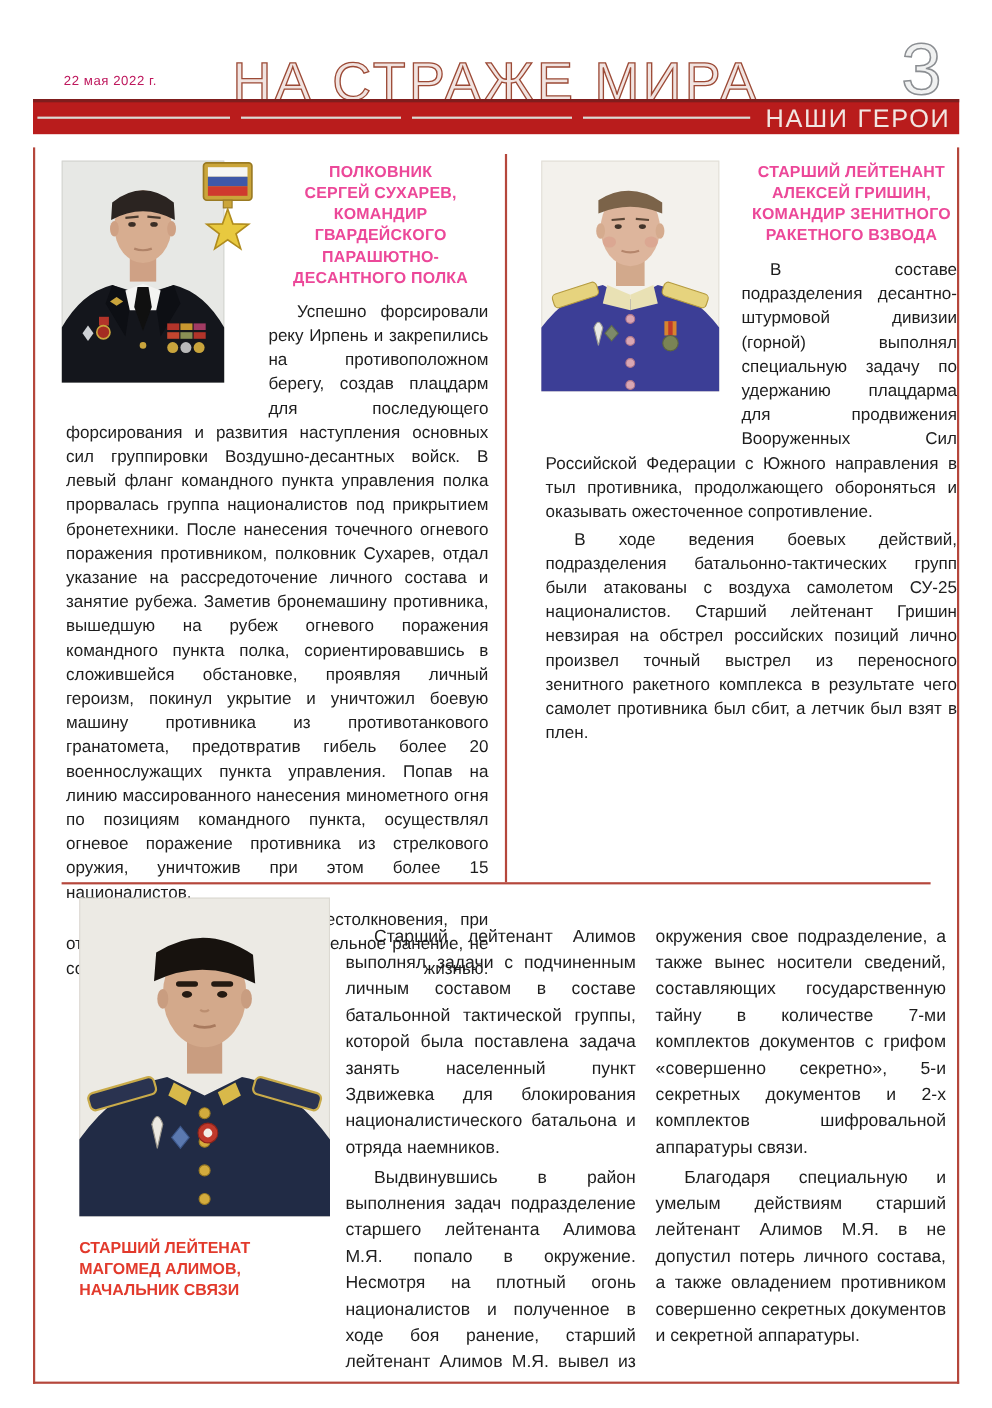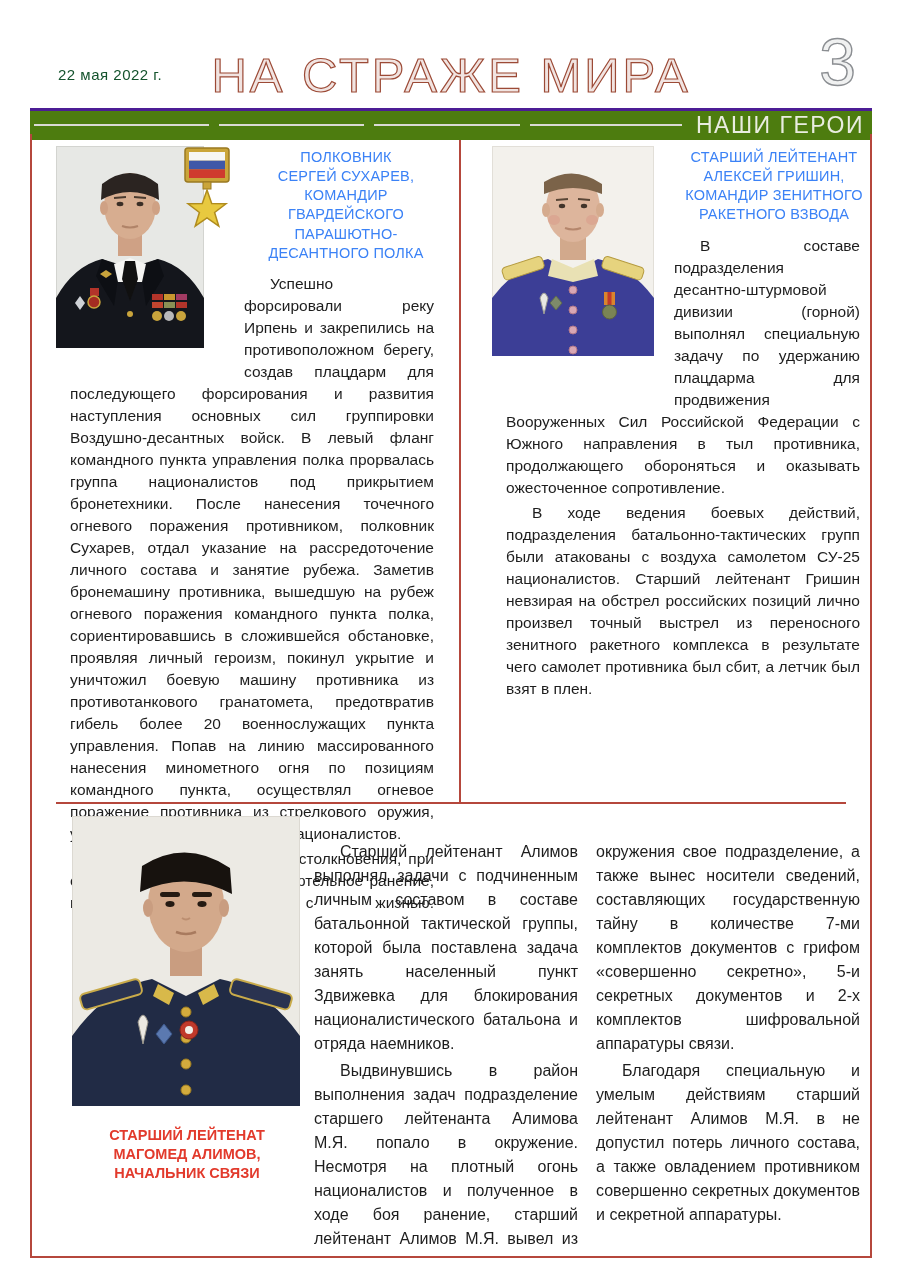--- a/index.html
+++ b/index.html
@@ -1,61 +1,61 @@
 <!DOCTYPE html>
 <html lang="ru"><head>
 <meta charset="utf-8">
 <style>
   html,body{margin:0;padding:0;background:#ffffff;}
   .page{position:relative;width:902px;height:1280px;background:#ffffff;overflow:hidden;
         font-family:"Liberation Sans","DejaVu Sans",sans-serif;}
 
   
-  .date{position:absolute;left:58px;top:66px;font-size:15px;color:#14532d;letter-spacing:.5px;}
+  .date{position:absolute;left:58px;top:66px;font-size:12px;color:#be185d;letter-spacing:.5px;}
   .masthead{position:absolute;left:0;top:47px;width:100%;text-align:center;
             font-size:49px;letter-spacing:3px;font-weight:400;
             color:rgba(153,66,46,.14);-webkit-text-stroke:1.2px #9c4a36;}
   .page-number{position:absolute;right:46px;top:24px;font-size:66px;font-weight:400;
                color:rgba(135,138,142,.12);-webkit-text-stroke:1.4px #8b8e92;}
 
-  .section-bar{position:absolute;left:30px;right:30px;top:108px;height:29px;
-               background:#4d7c0f;border-top:3px solid #4c1d95;}
+  .section-bar{position:absolute;left:30px;right:30px;top:90px;height:29px;
+               background:#b91c1c;border-top:3px solid #7f1d1d;}
   .bar-rule{position:absolute;left:4px;top:13px;height:2px;width:648px;
             background:linear-gradient(90deg,#dadad4 0 27%,transparent 27% 28.5%,
               #dadad4 28.5% 51%,transparent 51% 52.5%,
               #dadad4 52.5% 75%,transparent 75% 76.5%,#dadad4 76.5% 100%);}
   .bar-label{position:absolute;right:8px;top:1px;font-size:23px;letter-spacing:1.5px;
              color:rgba(246,246,242,.92);font-weight:400;}
 
   
   .frame{position:absolute;left:30px;right:30px;top:134px;bottom:22px;
          border-left:2px solid #b5473c;border-right:2px solid #b5473c;border-bottom:2px solid #b5473c;}
   .v-divider{position:absolute;left:459px;top:140px;width:2px;height:662px;background:#b5473c;}
   .h-divider{position:absolute;left:56px;top:802px;width:790px;height:2px;background:#b5473c;}
 
   
   .article{position:absolute;color:#1d1d1d;}
   .article-sukharev{left:56px;top:144px;width:392px;}
   .article-grishin{left:492px;top:144px;width:382px;}
 
-  .headline{margin:4px 0 10px;text-align:center;font-weight:normal;color:#3b82f6;
+  .headline{margin:4px 0 10px;text-align:center;font-weight:bold;color:#ec4899;
             white-space:pre-line;font-size:14.5px;line-height:1.32;letter-spacing:.2px;}
-  .body-p{margin:0 14px 3px;text-indent:26px;text-align:justify;font-size:15.5px;line-height:22px;}
+  .body-p{margin:0 4px 3px;text-indent:26px;text-align:justify;font-size:15.5px;line-height:22px;}
   .force-just{text-align-last:justify;}
 
   .photo-float{position:relative;float:left;}
   .pf-sukharev{width:180px;height:202px;margin:2px 8px 26px 0;}
   .pf-grishin{width:172px;height:210px;margin:2px 10px 50px 0;}
   .photo-img{display:block;}
   .medal{position:absolute;left:122px;top:0;}
 
   
   .article-alimov{left:72px;top:816px;width:788px;display:flex;align-items:flex-start;}
   .alimov-photo-col{width:230px;flex:0 0 230px;}
-  .caption{margin-top:20px;text-align:center;font-weight:bold;color:#e23a2c;
+  .caption{margin-top:20px;text-align:left;font-weight:bold;color:#e23a2c;
            white-space:pre-line;font-size:14.5px;line-height:1.32;}
   .alimov-text{flex:1;margin-left:12px;column-count:2;column-gap:18px;margin-top:24px;}
   .alimov-text .body-p{font-size:16px;line-height:24px;margin:0 0 3px;}
 </style>
 </head>
 <body>
 
 <div class="page">
 
   <div class="date">22 мая 2022 г.</div>

